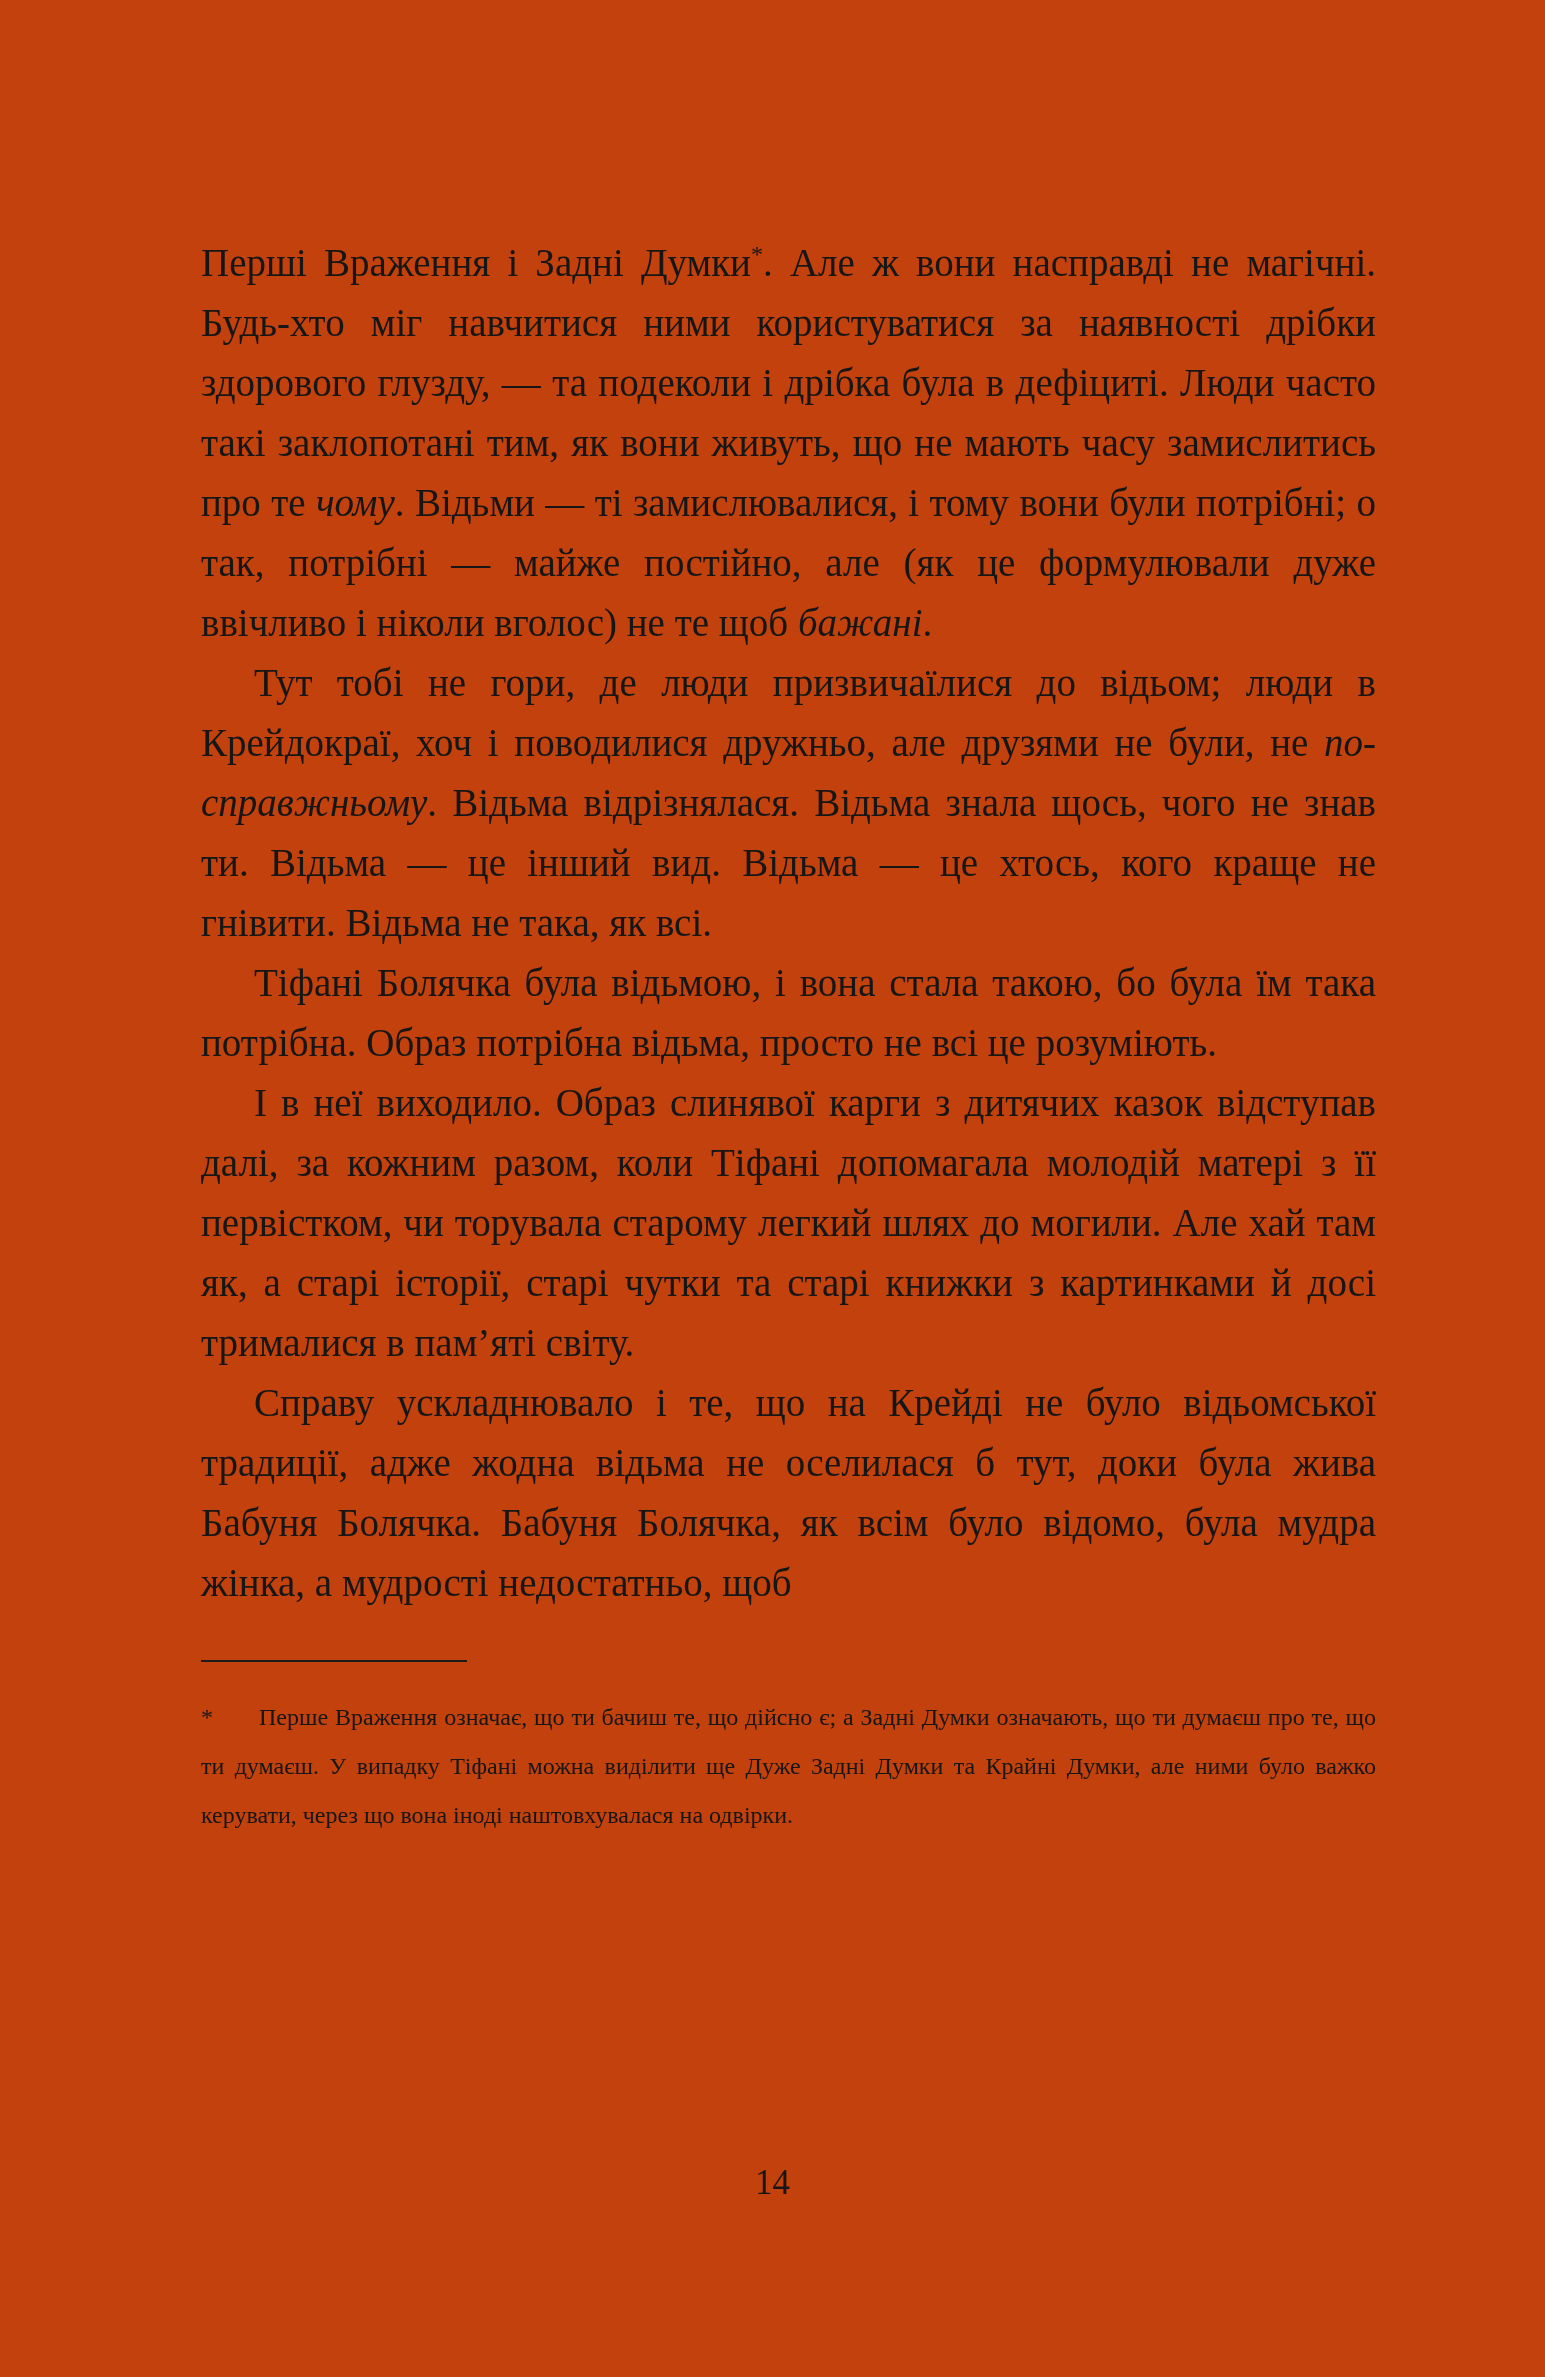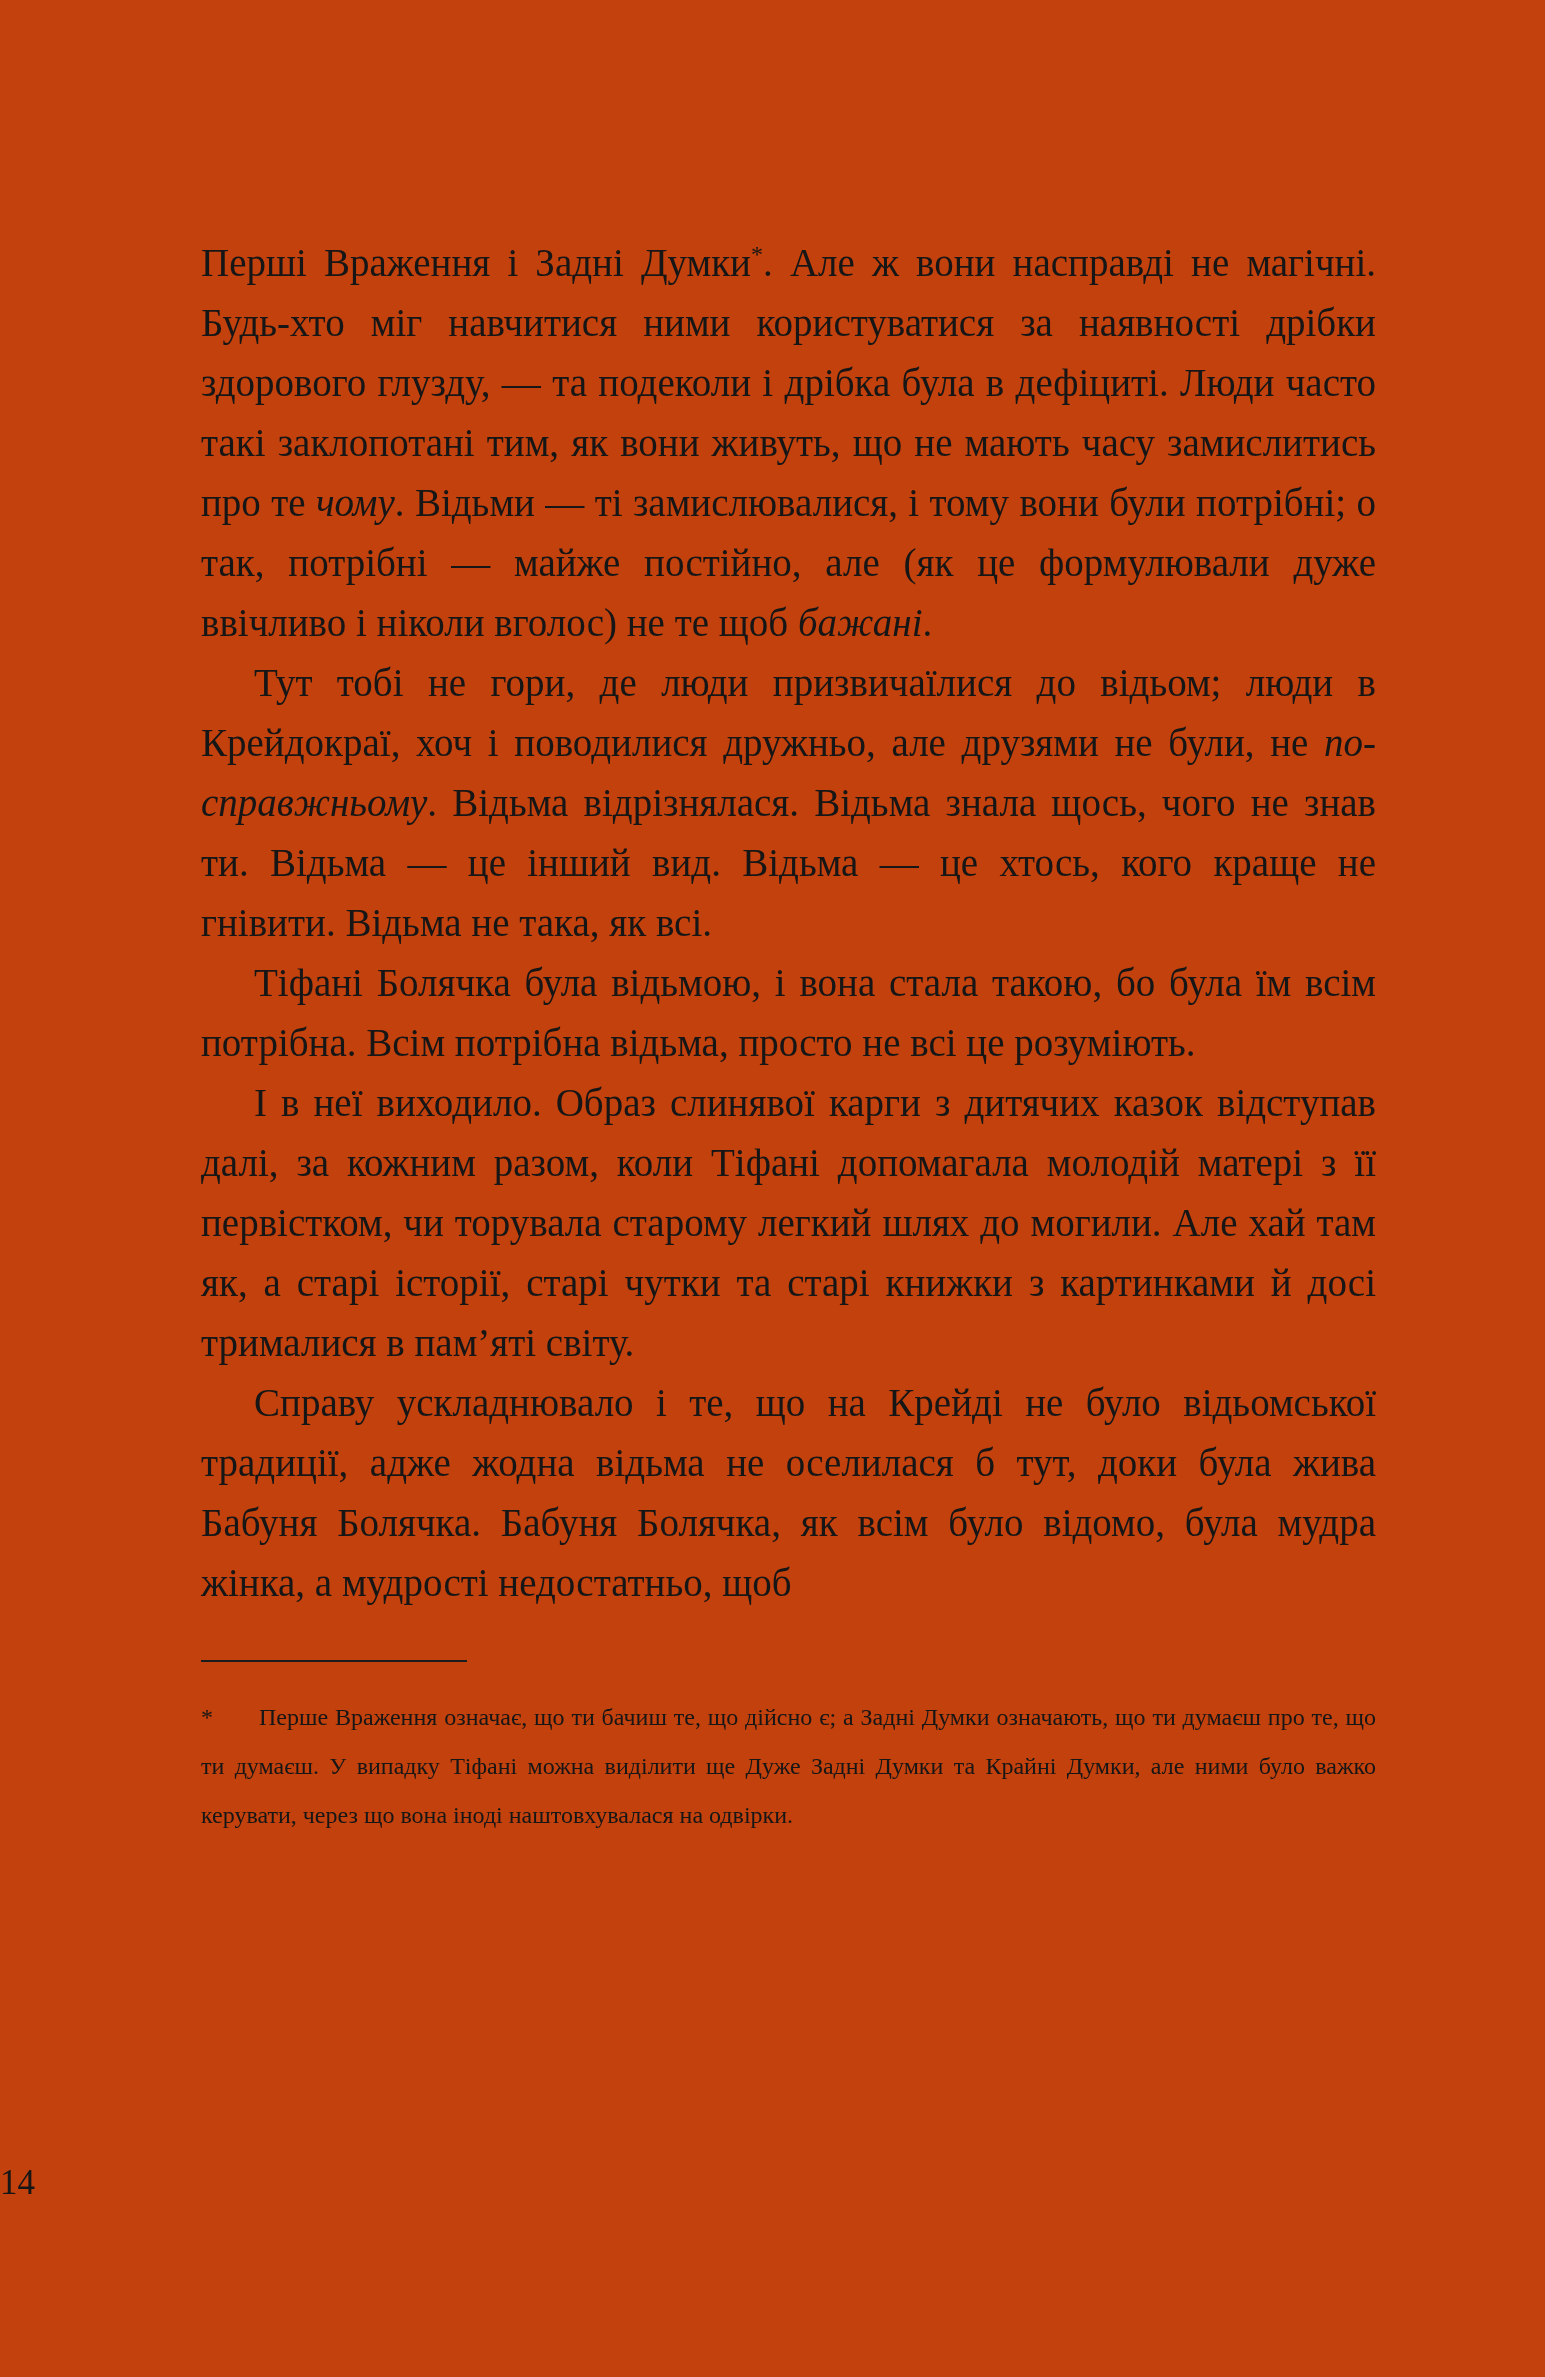--- a/index.html
+++ b/index.html
@@ -61,35 +61,36 @@
   }
   .fn-marker {
     display: inline-block;
     width: 58px;
   }
   .page-number {
     position: absolute;
     left: 0;
     top: 2163px;
     width: 100%;
+    text-align: center;
     font-size: 35px;
     color: #161616;
   }
 </style>
 </head>
 <body>
 
 <div class="page">
 
   <div class="text-block">
 
     <div>
         <p class="para noindent"><span>Перші Враження і Задні Думки</span><sup class="fn-ref">*</sup><span>. Але ж вони насправді не магічні. Будь-хто міг навчитися ними користуватися за наявності дрібки здорового глузду, — та подеколи і дрібка була в дефіциті. Люди часто такі заклопотані тим, як вони живуть, що не мають часу замислитись про те </span><em>чому</em><span>. Відьми — ті замислювалися, і тому вони були потрібні; о так, потрібні — майже постійно, але (як це формулювали дуже ввічливо і ніколи вголос) не те щоб </span><em>бажані</em><span>.</span></p>
         <p class="para"><span>Тут тобі не гори, де люди призвичаїлися до відьом; люди в Крейдокраї, хоч і поводилися дружньо, але друзями не були, не </span><em>по-справжньому</em><span>. Відьма відрізнялася. Відьма знала щось, чого не знав ти. Відьма — це інший вид. Відьма — це хтось, кого краще не гнівити. Відьма не така, як всі.</span></p>
-        <p class="para"><span>Тіфані Болячка була відьмою, і вона стала такою, бо була їм всім потрібна. Всім потрібна відьма, просто не всі це розуміють.</span></p>
+        <p class="para"><span>Тіфані Болячка була відьмою, і вона стала такою, бо була їм така потрібна. Образ потрібна відьма, просто не всі це розуміють.</span></p>
         <p class="para"><span>І в неї виходило. Образ слинявої карги з дитячих казок відступав далі, за кожним разом, коли Тіфані допомагала молодій матері з її первістком, чи торувала старому легкий шлях до могили. Але хай там як, а старі історії, старі чутки та старі книжки з картинками й досі трималися в пам’яті світу.</span></p>
         <p class="para"><span>Справу ускладнювало і те, що на Крейді не було відьомської традиції, адже жодна відьма не оселилася б тут, доки була жива Бабуня Болячка. Бабуня Болячка, як всім було відомо, була мудра жінка, а мудрості недостатньо, щоб</span></p>
       </div>
 
     <div class="footnote-block">
       <div class="fn-rule"></div>
       <p class="fn-para"><span class="fn-marker">*</span><span>Перше Враження означає, що ти бачиш те, що дійсно є; а Задні Думки означають, що ти думаєш про те, що ти думаєш. У випадку Тіфані можна виділити ще Дуже Задні Думки та Крайні Думки, але ними було важко керувати, через що вона іноді наштовхувалася на одвірки.</span></p>
     </div>
 
   </div>

